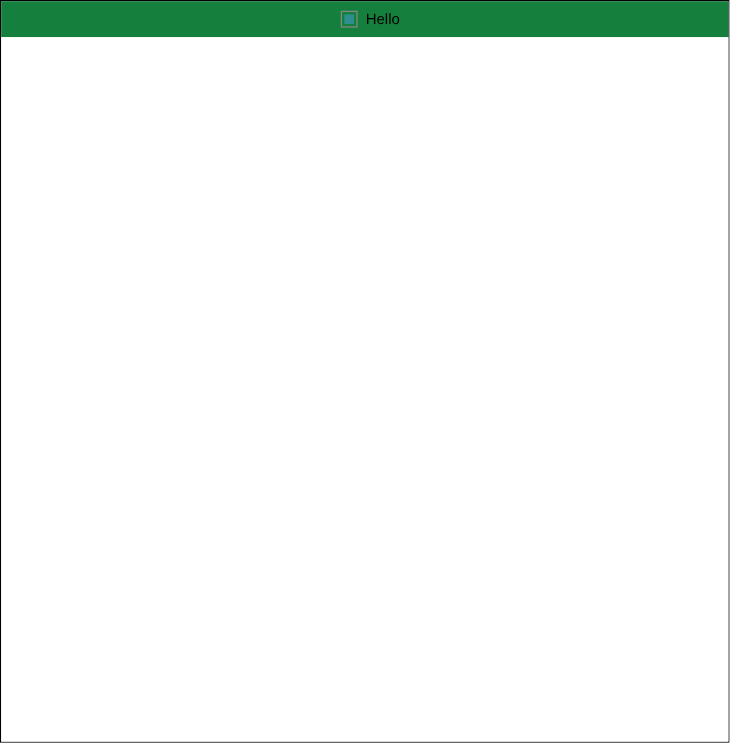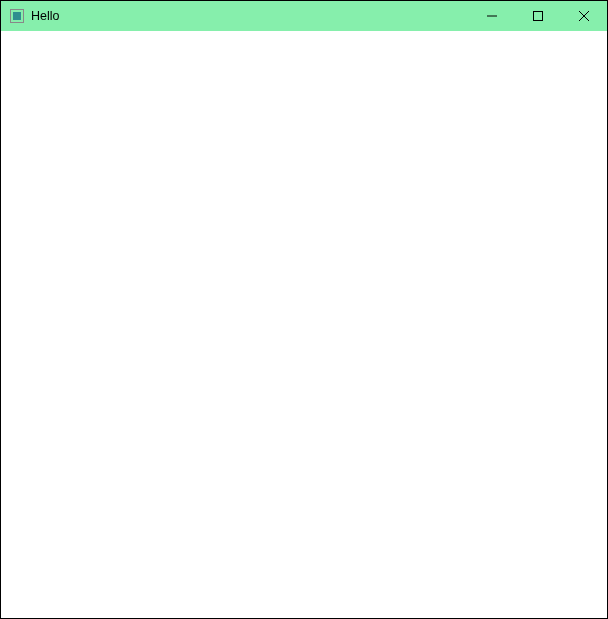--- a/index.html
+++ b/index.html
@@ -18,22 +18,24 @@
       width: 608px;
       height: 619px;
       border: 1px solid #000000;
       background: #ffffff;
       display: flex;
       flex-direction: column;
     }
     .titlebar {
       height: 30px;
       display: flex;
-      background: #86efac;
+      align-items: center;
+      background: #15803d;
       flex-shrink: 0;
+      flex-direction: column;
     }
     .titlebar-left {
       display: flex;
       align-items: center;
       padding-left: 8px;
       flex: 1;
     }
     .app-icon {
       width: 16px;
       height: 16px;

